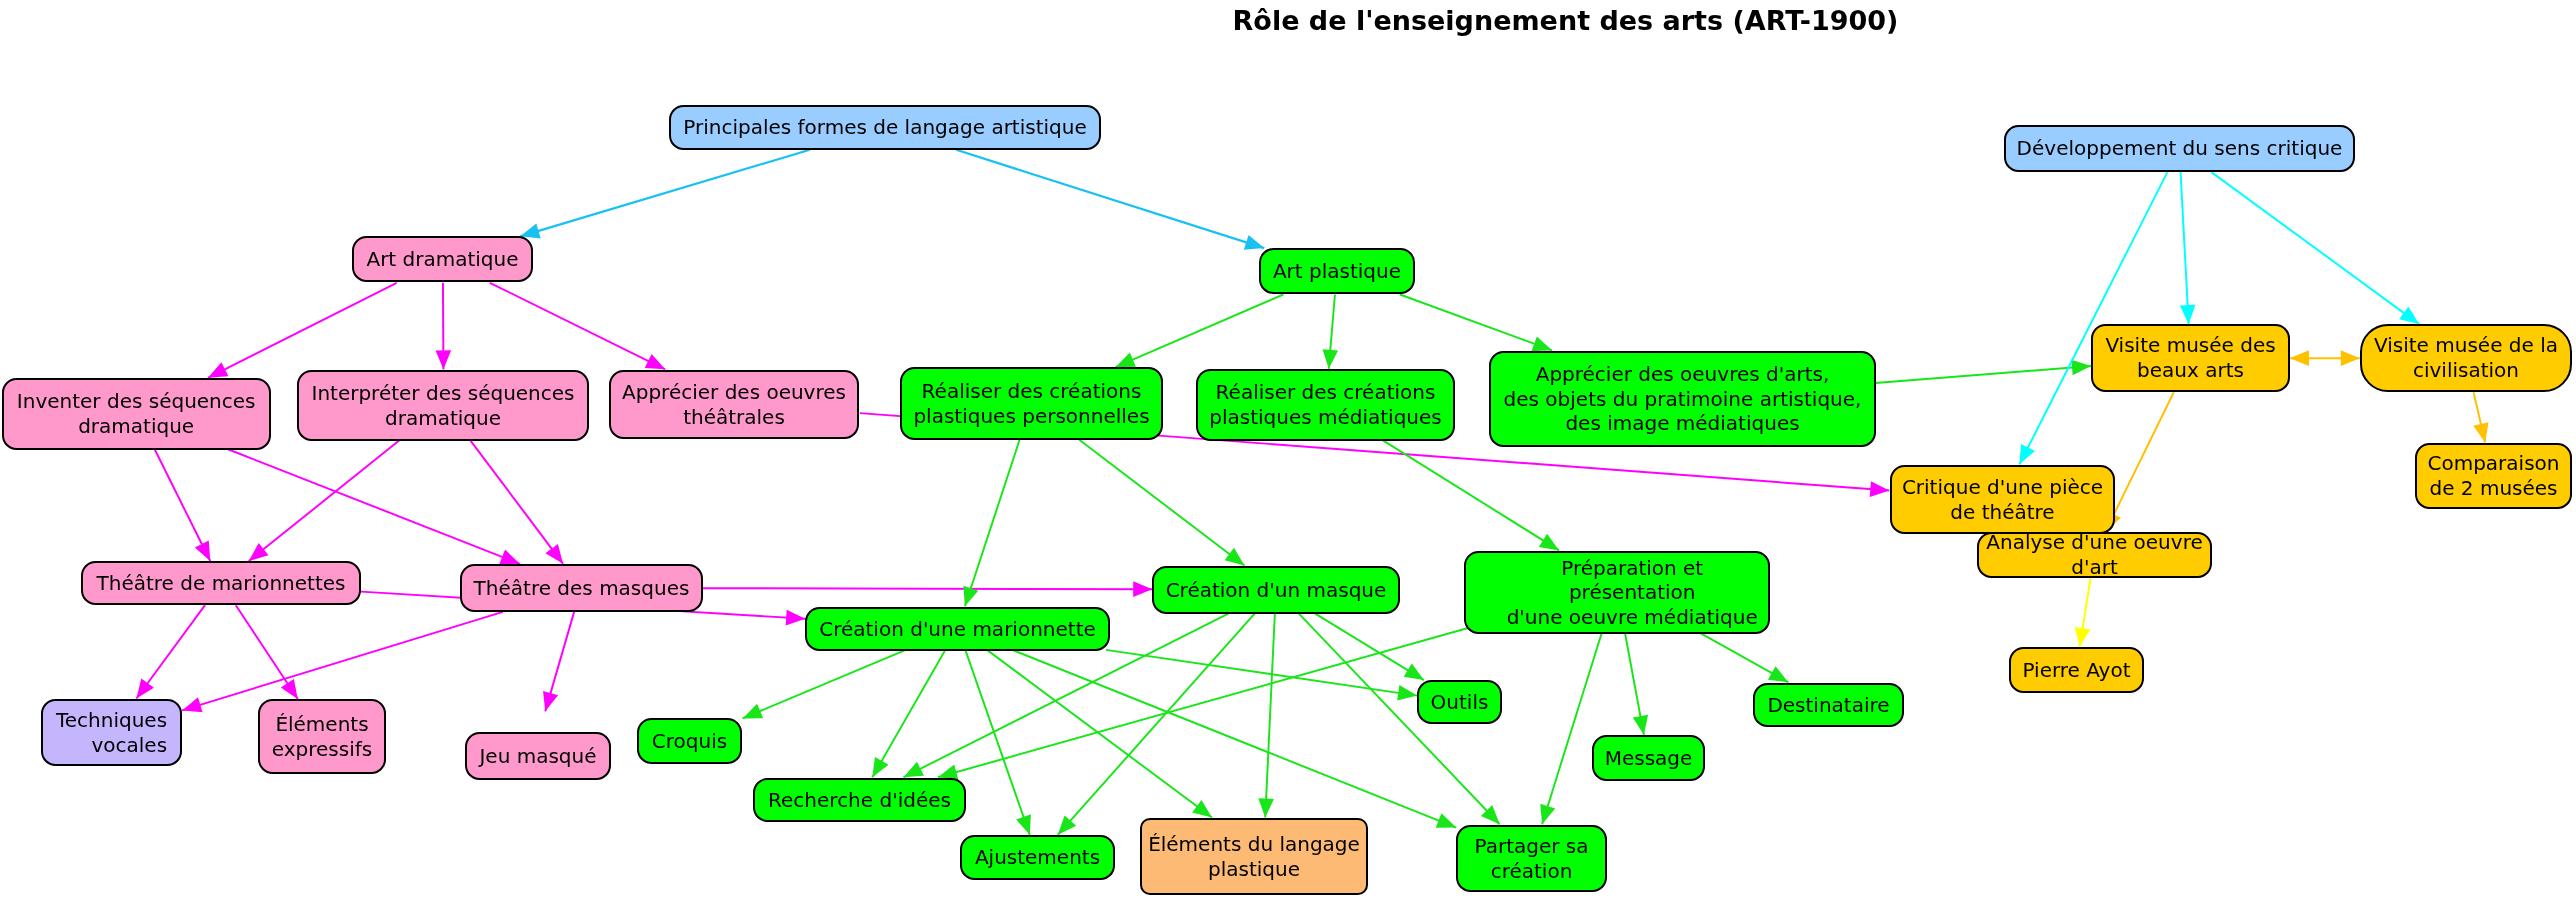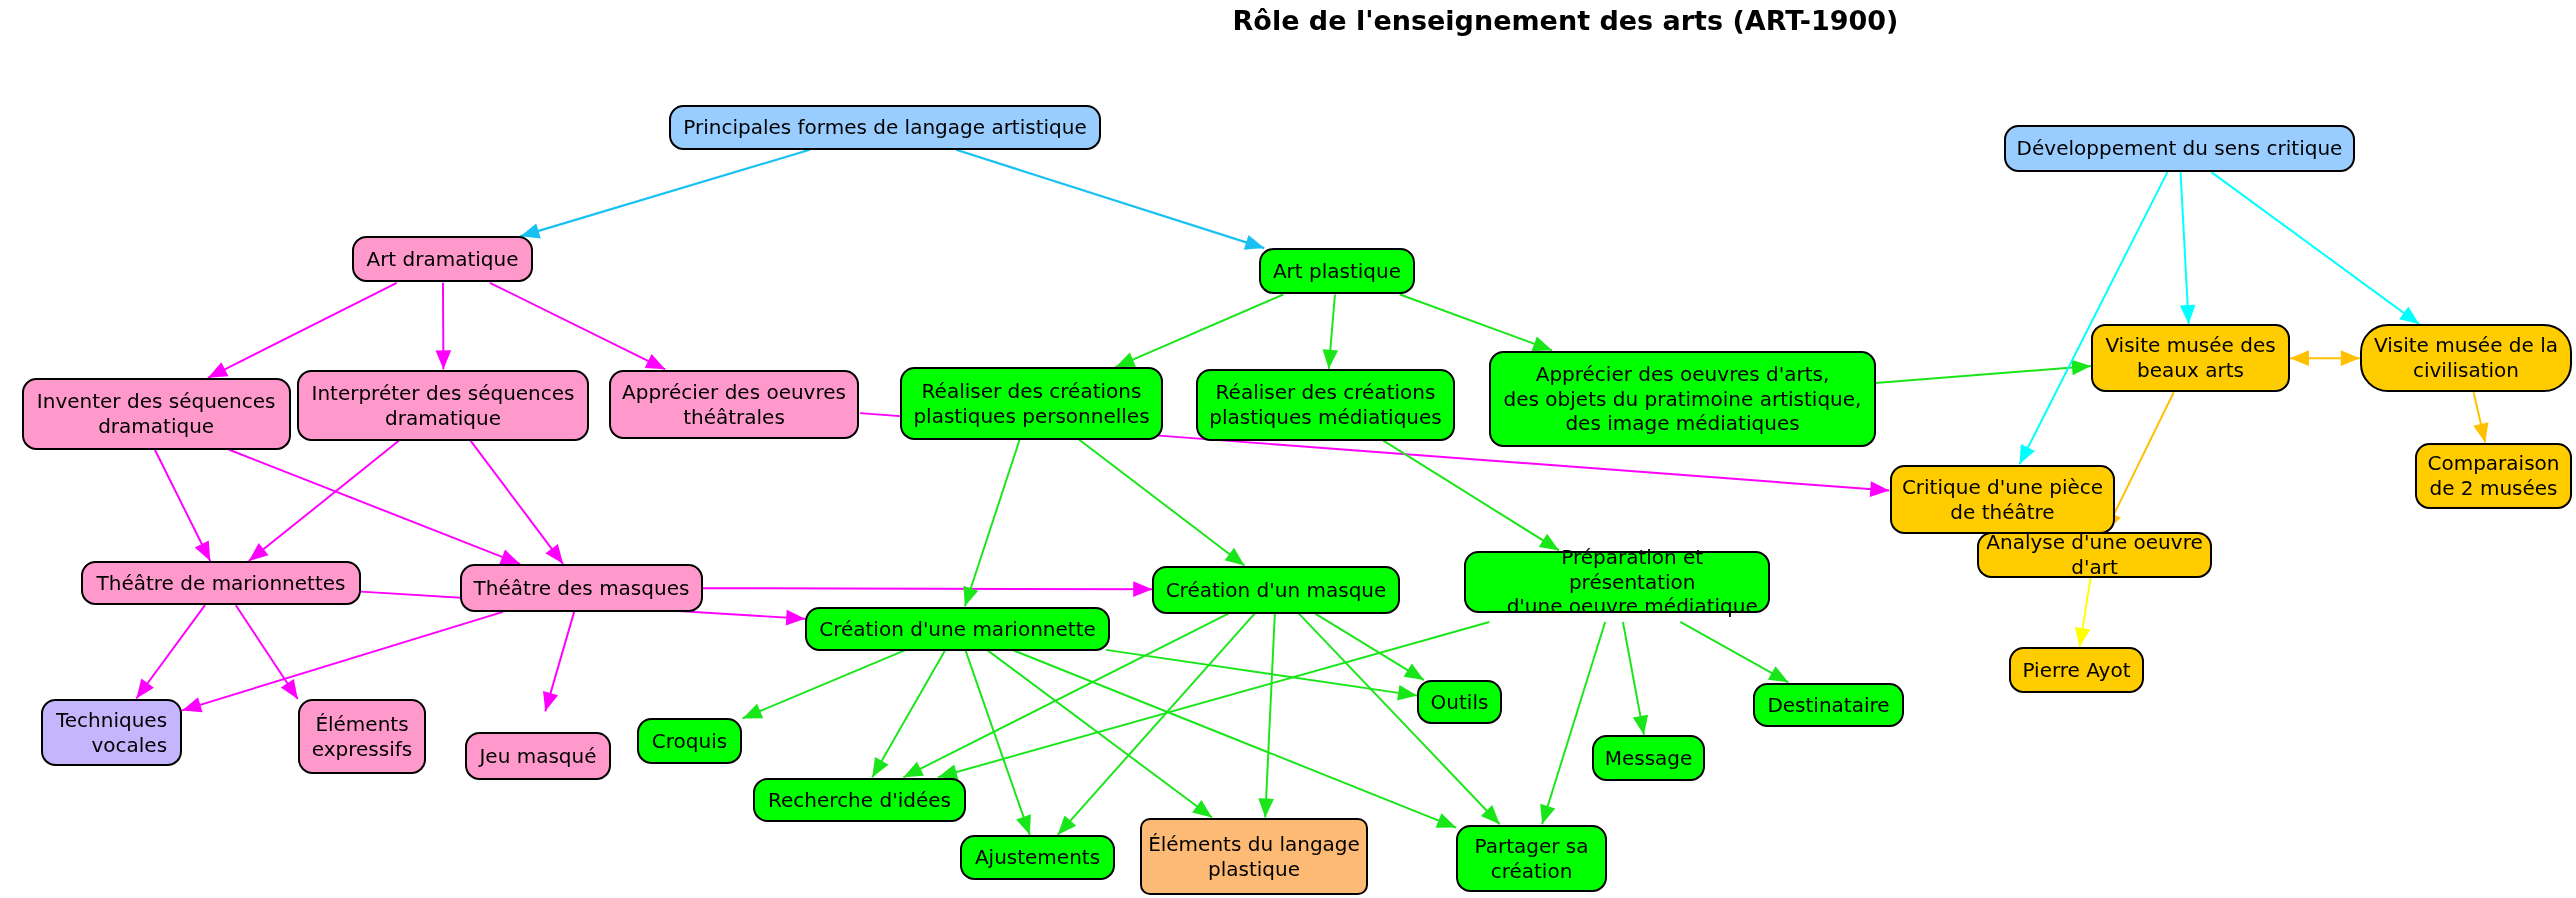--- a/index.html
+++ b/index.html
@@ -114,21 +114,21 @@
     <polygon points="4446.3738095238095,792 4452.363754940746,755.7216241556746 4425.08189665137,762.0224342844117" fill="#ffc000"></polygon>
     <line x1="3740.463768115942" y1="1033" x2="3720.536231884058" y2="1158" stroke="#ffff00" stroke-width="3.5"></line>
     <polygon points="3720.536231884058,1158 3739.714346544619,1126.6280393015297 3712.0635125713325,1122.219935334774" fill="#ffff00"></polygon>
   </svg>
 
 <div id="nodes">
   <div class="node cat-root" style="left: 669px; top: 105px; width: 432px; height: 45px; background: rgb(153, 204, 255);">Principales formes de langage artistique</div>
   <div class="node cat-drama" style="left: 352px; top: 236px; width: 181px; height: 46px; background: rgb(255, 153, 204);">Art dramatique</div>
   <div class="node cat-plastic" style="left: 1259px; top: 248px; width: 156px; height: 46px; background: rgb(0, 255, 0);">Art plastique</div>
   <div class="node cat-root" style="left: 2004px; top: 125px; width: 351px; height: 47px; background: rgb(153, 204, 255);">Développement du sens critique</div>
-  <div class="node cat-drama" style="left: 1.7px; top: 378px; width: 269px; height: 72px; background: rgb(255, 153, 204); margin-left: 20px;">Inventer des séquences
+  <div class="node cat-drama" style="left: 1.7px; top: 378px; width: 269px; height: 72px; background: rgb(255, 153, 204);">Inventer des séquences
 dramatique</div>
   <div class="node cat-drama" style="left: 297px; top: 370px; width: 292px; height: 71px; background: rgb(255, 153, 204);">Interpréter des séquences
 dramatique</div>
   <div class="node cat-drama" style="left: 609px; top: 370px; width: 250px; height: 69px; background: rgb(255, 153, 204);">Apprécier des oeuvres
 théâtrales</div>
   <div class="node cat-plastic" style="left: 900px; top: 367px; width: 263px; height: 73px; background: rgb(0, 255, 0);">Réaliser des créations
 plastiques personnelles</div>
   <div class="node cat-plastic" style="left: 1196px; top: 369px; width: 259px; height: 72px; background: rgb(0, 255, 0);">Réaliser des créations
 plastiques médiatiques</div>
   <div class="node cat-plastic" style="left: 1489px; top: 351px; width: 387px; height: 96px; background: rgb(0, 255, 0);">Apprécier des oeuvres d'arts,
@@ -141,25 +141,25 @@
   <div class="node cat-critic" style="left: 1890px; top: 465px; width: 225px; height: 69px; background: rgb(255, 204, 0);">Critique d'une pièce
 de théâtre</div>
   <div class="node cat-critic" style="left: 2415px; top: 443px; width: 157px; height: 66px; background: rgb(255, 204, 0);">Comparaison
 de 2 musées</div>
   <div class="node cat-critic" style="left: 1977px; top: 532px; width: 235px; height: 46px; background: rgb(255, 204, 0);">Analyse d'une oeuvre d'art</div>
   <div class="node cat-critic" style="left: 2009px; top: 647px; width: 135px; height: 46px; background: rgb(255, 204, 0);">Pierre Ayot</div>
   <div class="node cat-drama" style="left: 81px; top: 561px; width: 280px; height: 44px; background: rgb(255, 153, 204);">Théâtre de marionnettes</div>
   <div class="node cat-drama" style="left: 460px; top: 564px; width: 243px; height: 48px; background: rgb(255, 153, 204);">Théâtre des masques</div>
   <div class="node cat-plastic" style="left: 1152px; top: 566px; width: 248px; height: 48px; background: rgb(0, 255, 0);">Création d'un masque</div>
   <div class="node cat-plastic" style="left: 805px; top: 607px; width: 305px; height: 44px; background: rgb(0, 255, 0);">Création d'une marionnette</div>
-  <div class="node cat-plastic" style="left: 1464px; top: 551px; width: 306px; height: 62px; background: rgb(0, 255, 0); padding-left: 36px;">Préparation et présentation
+  <div class="node cat-plastic" style="left: 1464px; top: 551px; width: 306px; height: 83px; background: rgb(0, 255, 0); padding-left: 36px;">Préparation et présentation
 d'une oeuvre médiatique</div>
   <div class="node cat-drama" style="left: 41px; top: 699px; width: 141px; height: 67px; background: #c4b5fd; text-align: right;">Techniques
 vocales</div>
-  <div class="node cat-drama" style="left: 258px; top: 699px; width: 128px; height: 75px; background: rgb(255, 153, 204); margin-left: 40px;">Éléments
+  <div class="node cat-drama" style="left: 258px; top: 699px; width: 128px; height: 75px; background: rgb(255, 153, 204);">Éléments
 expressifs</div>
   <div class="node cat-drama" style="left: 465px; top: 732px; width: 146px; height: 48px; background: rgb(255, 153, 204);">Jeu masqué</div>
   <div class="node cat-plastic" style="left: 637px; top: 718px; width: 105px; height: 46px; background: rgb(0, 255, 0);">Croquis</div>
   <div class="node cat-plastic" style="left: 1417px; top: 680px; width: 85px; height: 44px; background: rgb(0, 255, 0);">Outils</div>
   <div class="node cat-plastic" style="left: 1753px; top: 683px; width: 151px; height: 44px; background: rgb(0, 255, 0);">Destinataire</div>
   <div class="node cat-plastic" style="left: 1592px; top: 735px; width: 113px; height: 46px; background: rgb(0, 255, 0);">Message</div>
   <div class="node cat-plastic" style="left: 753px; top: 778px; width: 213px; height: 44px; background: rgb(0, 255, 0);">Recherche d'idées</div>
   <div class="node cat-plastic" style="left: 960px; top: 835px; width: 155px; height: 45px; background: rgb(0, 255, 0);">Ajustements</div>
   <div class="node cat-plastic" style="left: 1140px; top: 818px; width: 228px; height: 77px; background: #fdba74; border-radius: 10px;">Éléments du langage
 plastique</div>

